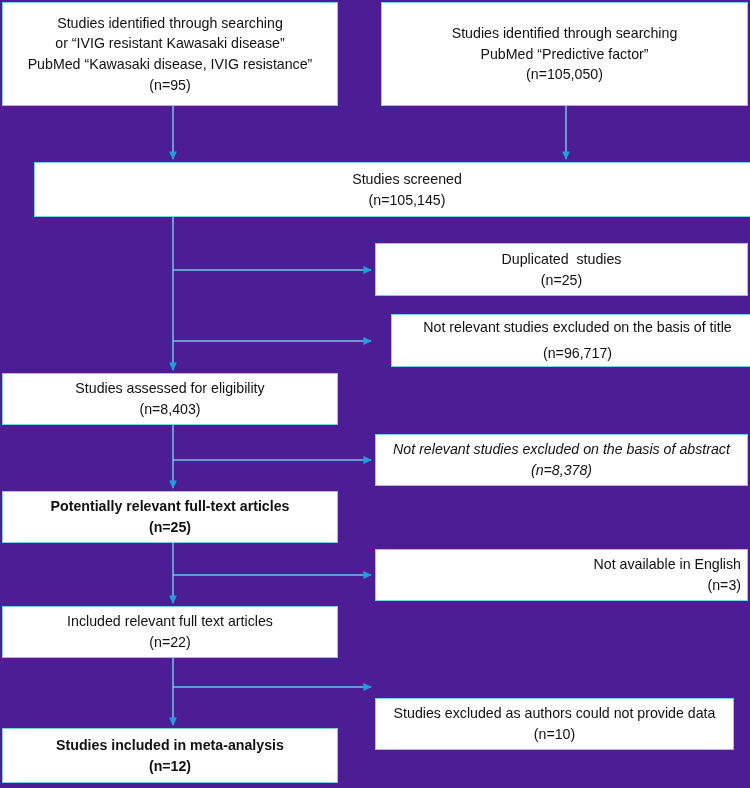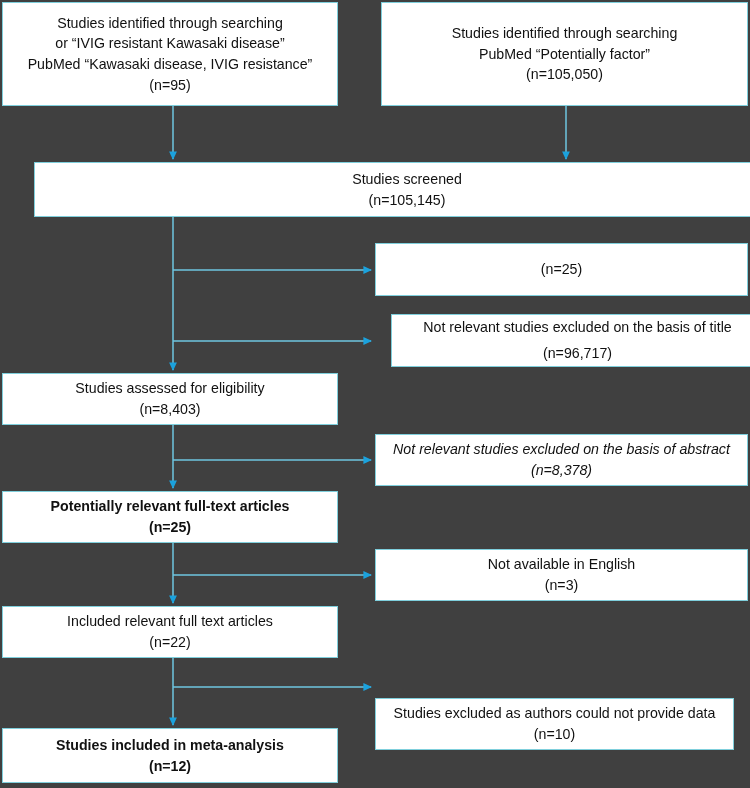--- a/index.html
+++ b/index.html
@@ -8,21 +8,21 @@
     background: #ffffff;
   }
   body {
     font-family: "Liberation Sans", sans-serif;
     -webkit-font-smoothing: antialiased;
   }
   #diagram {
     position: relative;
     width: 750px;
     height: 788px;
-    background: #404040;
+    background: #4c1d95;
     overflow: hidden;
   }
   #connectors {
     position: absolute;
     left: 0;
     top: 0;
     width: 750px;
     height: 788px;
     pointer-events: none;
   }
@@ -80,47 +80,48 @@
   </svg>
 
 <div class="node" style="left: 2px; top: 2px; width: 336px; height: 104px;">
       <span class="ln">Studies identified through searching</span>
       <span class="ln">or “IVIG resistant Kawasaki disease”</span>
       <span class="ln">PubMed “Kawasaki disease, IVIG resistance”</span>
       <span class="ln">(n=95)</span>
     </div>
     <div class="node" style="left: 381px; top: 2px; width: 367px; height: 104px;">
       <span class="ln">Studies identified through searching</span>
-      <span class="ln">PubMed “Potentially factor”</span>
+      <span class="ln">PubMed “Predictive factor”</span>
       <span class="ln">(n=105,050)</span>
     </div>
     <div class="node" style="left: 2px; top: 162px; width: 746px; height: 55px; margin-left: 32px;">
       <span class="ln">Studies screened</span>
       <span class="ln">(n=105,145)</span>
     </div>
     <div class="node" style="left: 375px; top: 243px; width: 373px; height: 53px;">
+      <span class="ln">Duplicated  studies</span>
       <span class="ln">(n=25)</span>
     </div>
     <div class="node" style="left: 391px; top: 314px; width: 373px; height: 53px; justify-content: space-between;">
       <span class="ln">Not relevant studies excluded on the basis of title</span>
       <span class="ln">(n=96,717)</span>
     </div>
     <div class="node" style="left: 2px; top: 373px; width: 336px; height: 52px; text-align: center;">
       <span class="ln">Studies assessed for eligibility</span>
       <span class="ln">(n=8,403)</span>
     </div>
     <div class="node" style="left: 375px; top: 434px; width: 373px; height: 52px; font-style: italic;">
       <span class="ln">Not relevant studies excluded on the basis of abstract</span>
       <span class="ln">(n=8,378)</span>
     </div>
     <div class="node" style="left: 2px; top: 491px; width: 336px; height: 52px; font-weight: bold;">
       <span class="ln">Potentially relevant full-text articles</span>
       <span class="ln">(n=25)</span>
     </div>
-    <div class="node" style="left: 375px; top: 549px; width: 373px; height: 52px;">
+    <div class="node" style="left: 375px; top: 549px; width: 373px; height: 52px; align-items: flex-end;">
       <span class="ln">Not available in English</span>
       <span class="ln">(n=3)</span>
     </div>
     <div class="node" style="left: 2px; top: 606px; width: 336px; height: 52px; justify-content: center;">
       <span class="ln">Included relevant full text articles</span>
       <span class="ln">(n=22)</span>
     </div>
     <div class="node" style="left: 375px; top: 698px; width: 359px; height: 52px;">
       <span class="ln">Studies excluded as authors could not provide data</span>
       <span class="ln">(n=10)</span>

